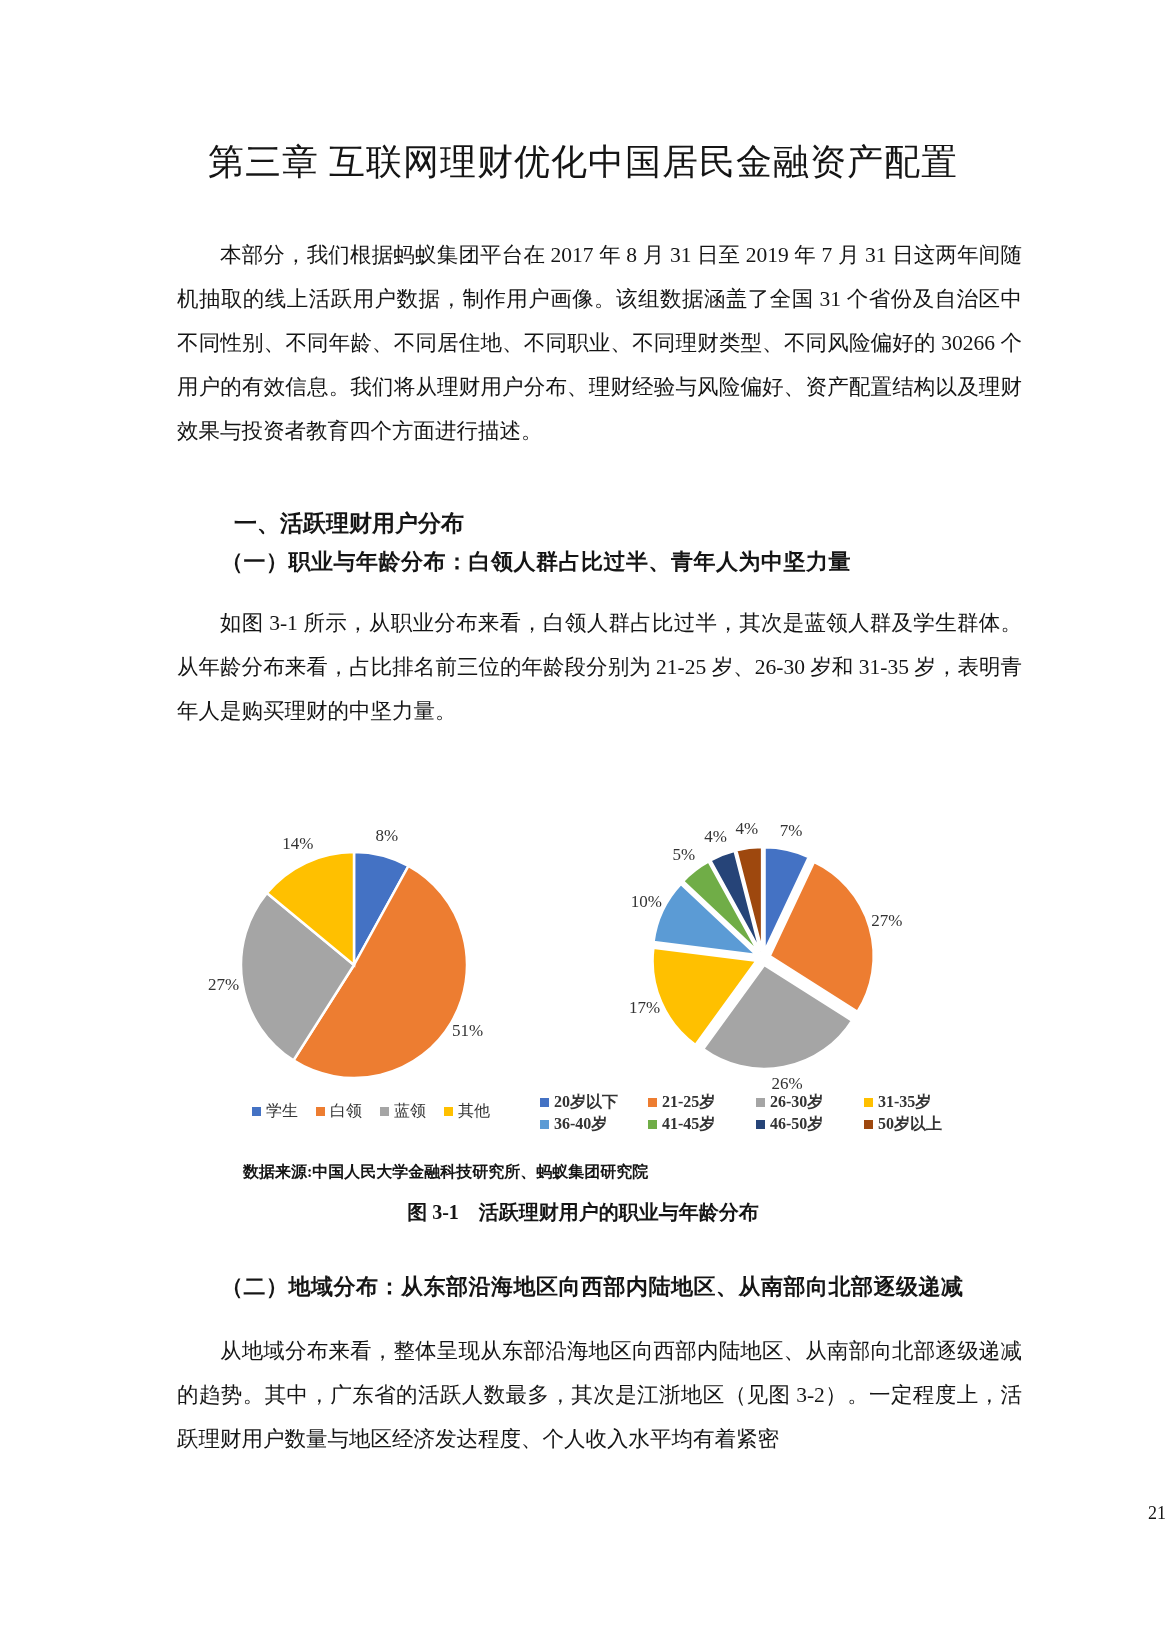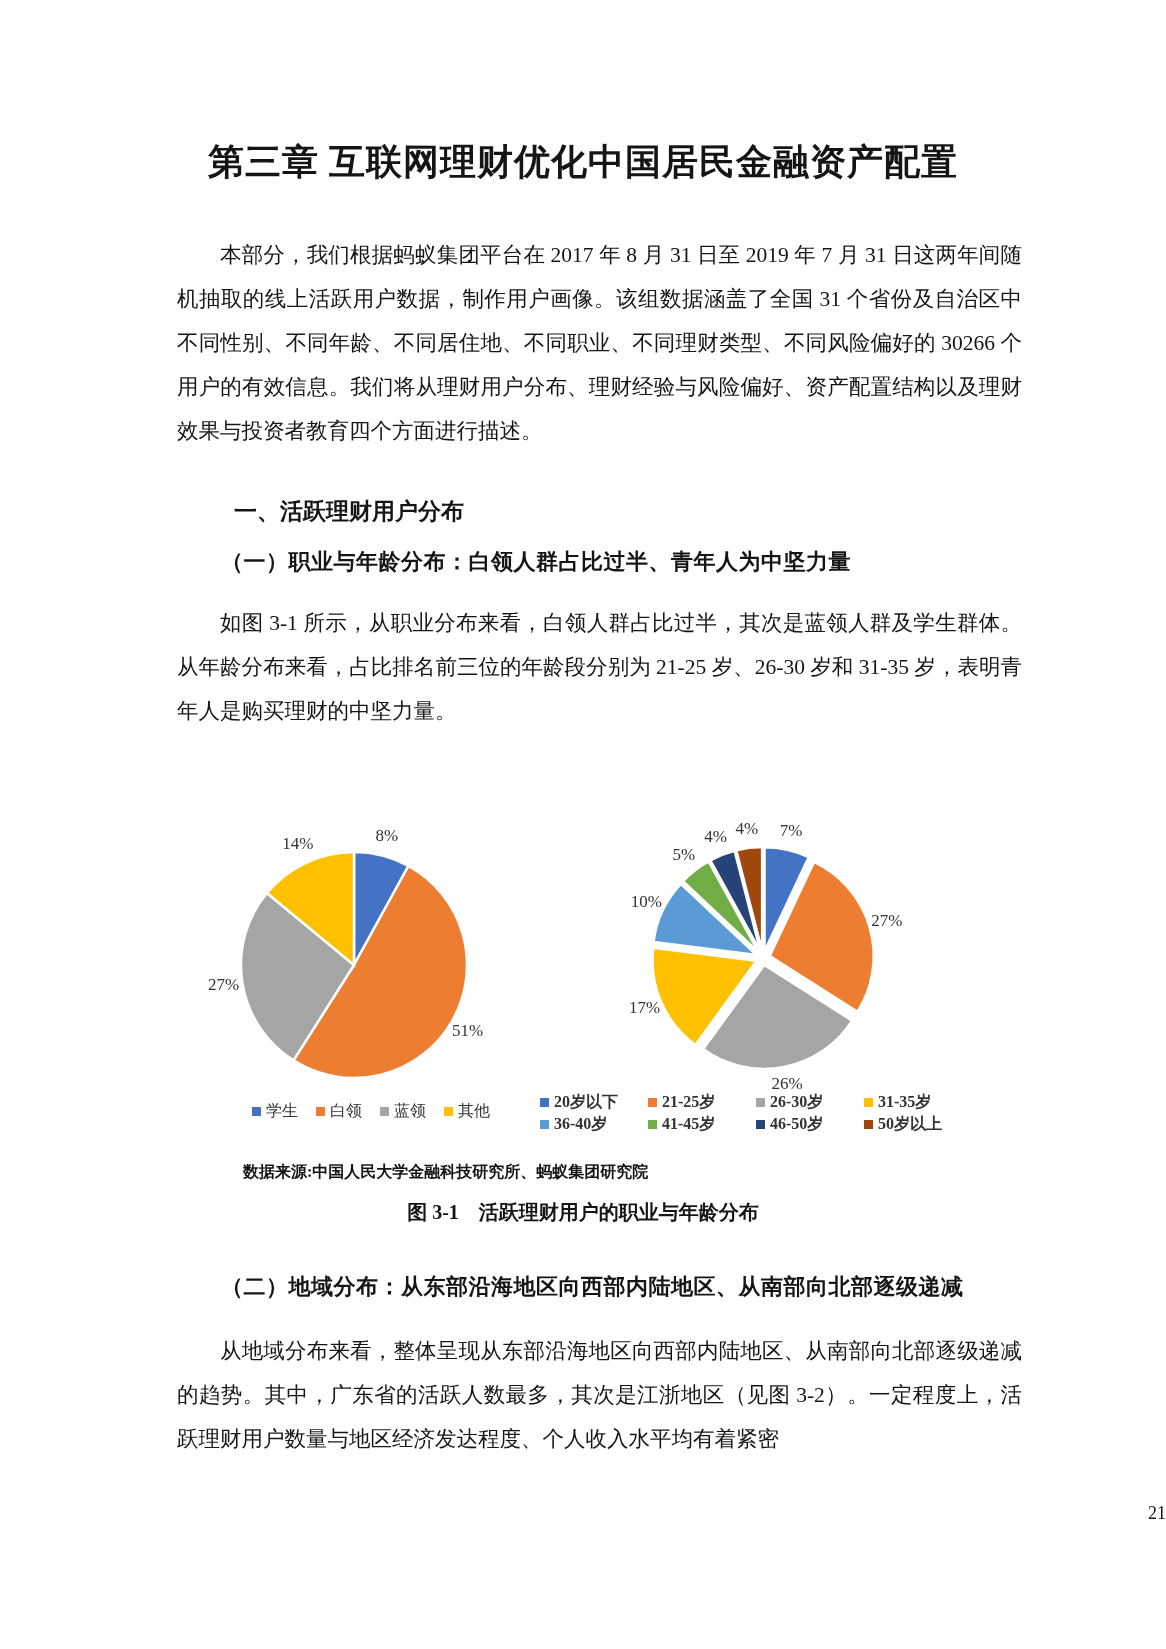--- a/index.html
+++ b/index.html
@@ -6,35 +6,35 @@
   .page{
     position:relative;
     width:1166px;height:1649px;
     background:#ffffff;
     font-family:"Liberation Serif","DejaVu Serif",serif;
     color:#151515;
     overflow:hidden;
   }
   .title{
     position:absolute;top:138px;left:0;width:100%;
-    text-align:center;font-size:36px;font-weight:bold;margin:0;
+    text-align:center;font-size:36px;font-weight:normal;margin:0;
     letter-spacing:1px;
   }
   .body-p{
     position:absolute;left:177px;width:845px;margin:0;
     font-size:21.5px;line-height:44px;
     text-align:justify;text-indent:43px;
   }
   .p1{top:233px;}
   .p2{top:601px;}
   .p3{top:1329px;}
   .h2{
     position:absolute;left:177px;width:845px;margin:0;
     font-size:23px;font-weight:bold;text-indent:57px;
-    top:496px;
+    top:508px;
   }
   .h3{
     position:absolute;left:177px;width:848px;margin:0;
     font-size:22px;font-weight:bold;text-indent:44px;letter-spacing:0.5px;
   }
   .h3a{top:547px;}
   .h3b{top:1272px;}
   .fig-svg{position:absolute;left:0;top:780px;}
   .pie-label{
     font-family:"Liberation Serif","DejaVu Serif",serif;

